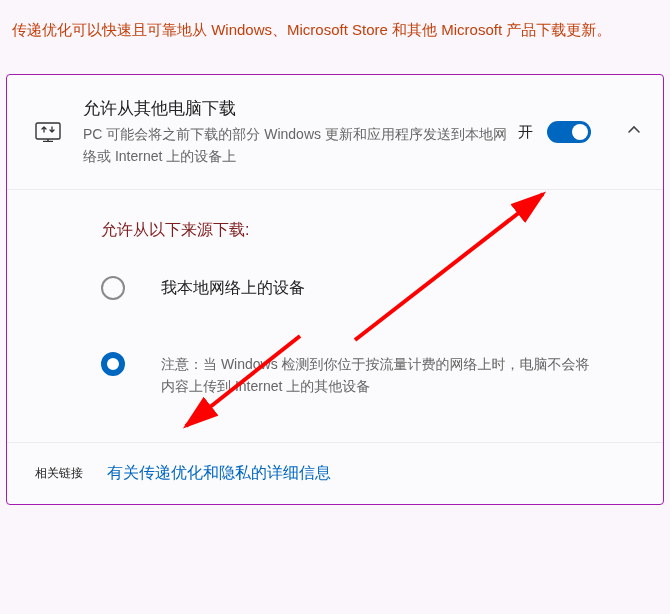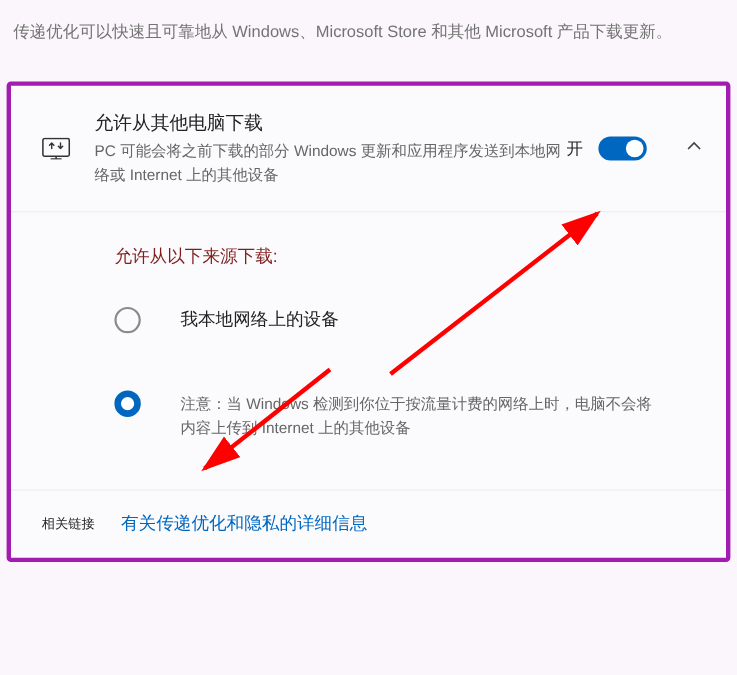--- a/index.html
+++ b/index.html
@@ -6,28 +6,28 @@
     body {
       width: 670px;
       height: 614px;
       font-family: "Microsoft YaHei", "Segoe UI", sans-serif;
       background: #faf6fb;
       overflow: hidden;
       position: relative;
     }
     .description {
       padding: 18px 12px 10px 12px;
-      color: #737373;
+      color: #c2410c;
       font-size: 15px;
       line-height: 1.6;
     }
     .card {
       margin: 22px 6px 0 6px;
       background: #fbfbfd;
-      border: 4px solid #a21caf;
+      border: 1px solid #a21caf;
       border-radius: 4px;
     }
     .section-header {
       display: flex;
       align-items: center;
       padding: 22px 22px 22px 28px;
       border-bottom: 1px solid #eceaee;
     }
     .header-icon {
       flex-shrink: 0;
@@ -153,21 +153,21 @@
         <rect x="1" y="1" width="24" height="16" rx="1.5" fill="none" stroke="#333" stroke-width="1.4"></rect>
         <line x1="8" y1="19.5" x2="18" y2="19.5" stroke="#333" stroke-width="1.4"></line>
         <line x1="13" y1="17" x2="13" y2="19.5" stroke="#333" stroke-width="1.4"></line>
         <path d="M9 5 L9 10 M9 5 L7 7 M9 5 L11 7" fill="none" stroke="#333" stroke-width="1.3" stroke-linecap="round"></path>
         <path d="M17 10 L17 5 M17 10 L15 8 M17 10 L19 8" fill="none" stroke="#333" stroke-width="1.3" stroke-linecap="round"></path>
       </svg>
     </span>
 
     <div class="header-text">
       <div class="header-title">允许从其他电脑下载</div>
-      <div class="header-sub">PC 可能会将之前下载的部分 Windows 更新和应用程序发送到本地网络或 Internet 上的其他设备</div>
+      <div class="header-sub">PC 可能会将之前下载的部分 Windows 更新和应用程序发送到本地网络或 Internet 上的设备上</div>
     </div>
 
     <div class="toggle-group">
       <span class="toggle-label">开</span>
       <div class="toggle-switch">
         <div class="toggle-knob"></div>
       </div>
       <span class="chevron">
         <svg width="14" height="14" viewBox="0 0 14 14">
           <path d="M2 9 L7 4 L12 9" fill="none" stroke="#444" stroke-width="1.6" stroke-linecap="round"></path>

